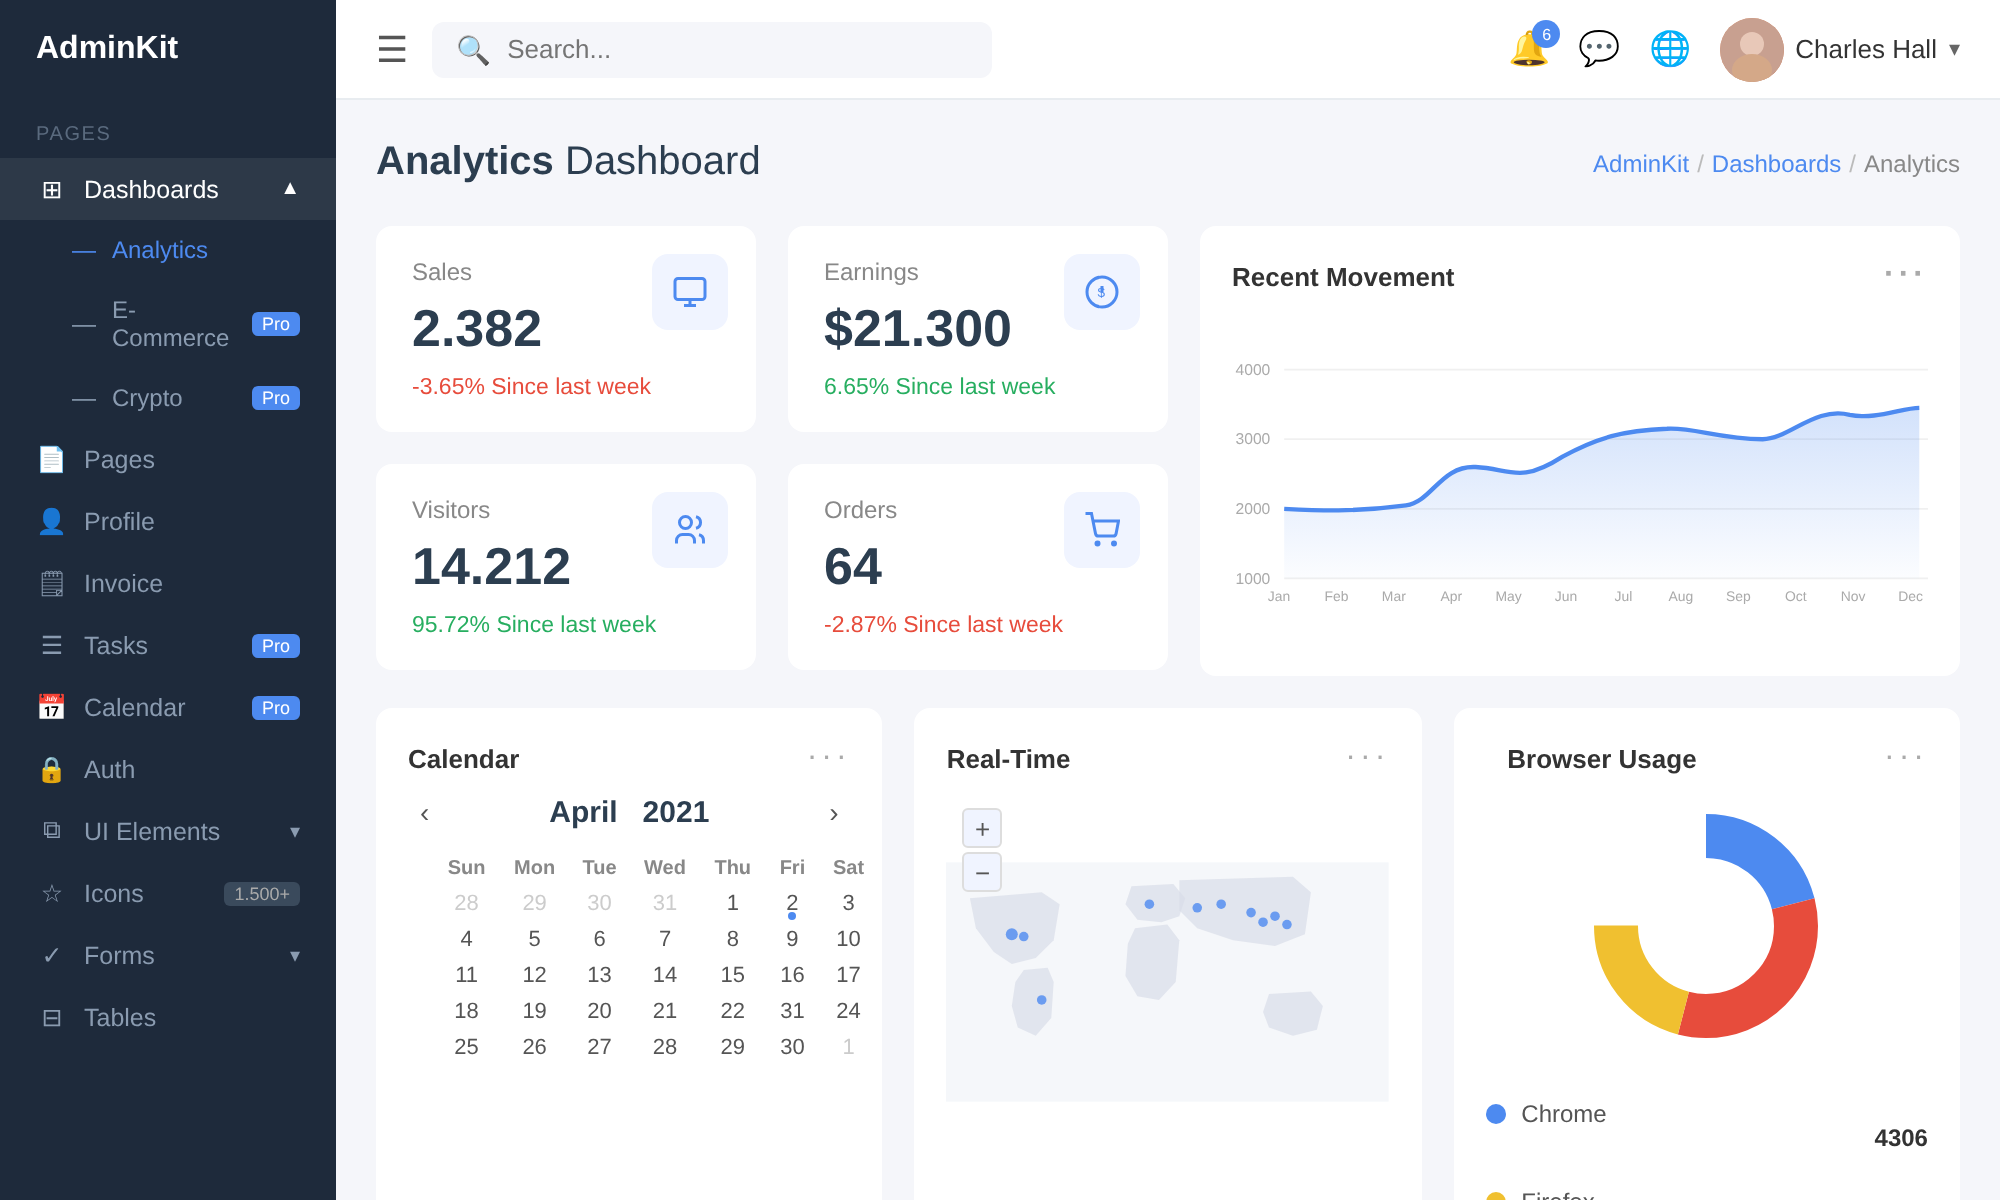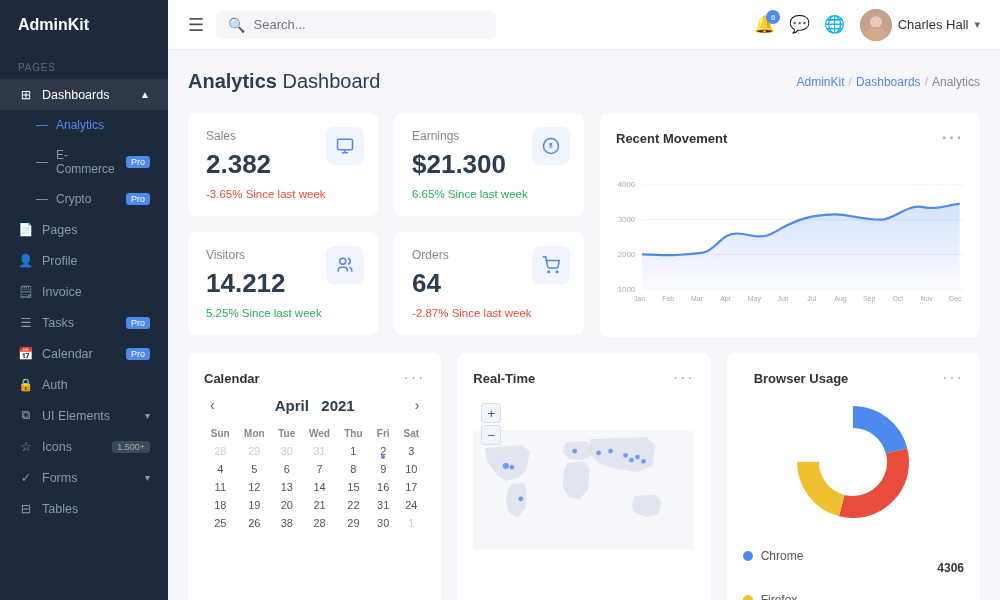--- a/index.html
+++ b/index.html
@@ -60,21 +60,21 @@
     .dots-menu { color: #aaa; cursor: pointer; font-size: 16px; letter-spacing: 2px; }
 
     
     .bottom-row { display: grid; grid-template-columns: 1fr 1fr 1fr; gap: 16px; }
 
     
     .calendar-card { background: #fff; border-radius: 8px; padding: 16px; }
     .cal-header { display: flex; align-items: center; justify-content: space-between; margin-bottom: 10px; }
     .cal-month { font-size: 15px; font-weight: 600; color: #2c3e50; }
     .cal-nav { cursor: pointer; color: #555; font-size: 14px; padding: 2px 6px; }
-    .cal-grid { width: 100%; border-collapse: collapse; }
+    .cal-grid { width: 100%; border-collapse: collapse; margin-left: 13px; }
     .cal-grid th { font-size: 10px; color: #888; text-align: center; padding: 3px 0; }
     .cal-grid td { font-size: 11px; text-align: center; padding: 3px 2px; color: #555; cursor: pointer; }
     .cal-grid td.other-month { color: #ccc; }
     .cal-grid td.has-dot { position: relative; }
     .cal-grid td.has-dot::after { content: ''; position: absolute; bottom: 1px; left: 50%; transform: translateX(-50%); width: 4px; height: 4px; background: #4d8af0; border-radius: 50%; }
 
     
     .map-card { background: #fff; border-radius: 8px; padding: 16px; }
     .map-area { position: relative; width: 100%; height: 190px; overflow: hidden; }
     .map-svg { width: 100%; height: 100%; }
@@ -226,21 +226,21 @@
                 <rect x="2" y="3" width="20" height="14" rx="2"></rect>
                 <line x1="8" y1="21" x2="16" y2="21"></line>
                 <line x1="12" y1="17" x2="12" y2="21"></line>
               </svg>
           </div>
         </div>
 
         <div class="card">
           <div class="card-title">Visitors</div>
           <div class="card-value">14.212</div>
-          <div class="card-change pos">5.25% Since last week</div>
+          <div class="card-change pos">95.72% Since last week</div>
           <div class="card-icon">
             <svg width="18" height="18" viewBox="0 0 24 24" fill="none" stroke="#4d8af0" stroke-width="2">
                 <circle cx="9" cy="7" r="4"></circle>
                 <path d="M3 21v-2a4 4 0 0 1 4-4h4a4 4 0 0 1 4 4v2"></path>
                 <path d="M16 3.13a4 4 0 0 1 0 7.75"></path>
                 <path d="M21 21v-2a4 4 0 0 0-3-3.85"></path>
               </svg>
           </div>
         </div>
       </div>
@@ -375,21 +375,21 @@
                 <td>19</td>
                 <td>20</td>
                 <td>21</td>
                 <td>22</td>
                 <td>31</td>
                 <td>24</td>
             </tr>
             <tr>
               <td>25</td>
                 <td>26</td>
-                <td>38</td>
+                <td>27</td>
                 <td>28</td>
                 <td>29</td>
                 <td>30</td>
                 <td class="other-month">1</td>
             </tr>
           </tbody>
         </table>
       </div>
 
       <div class="map-card">

